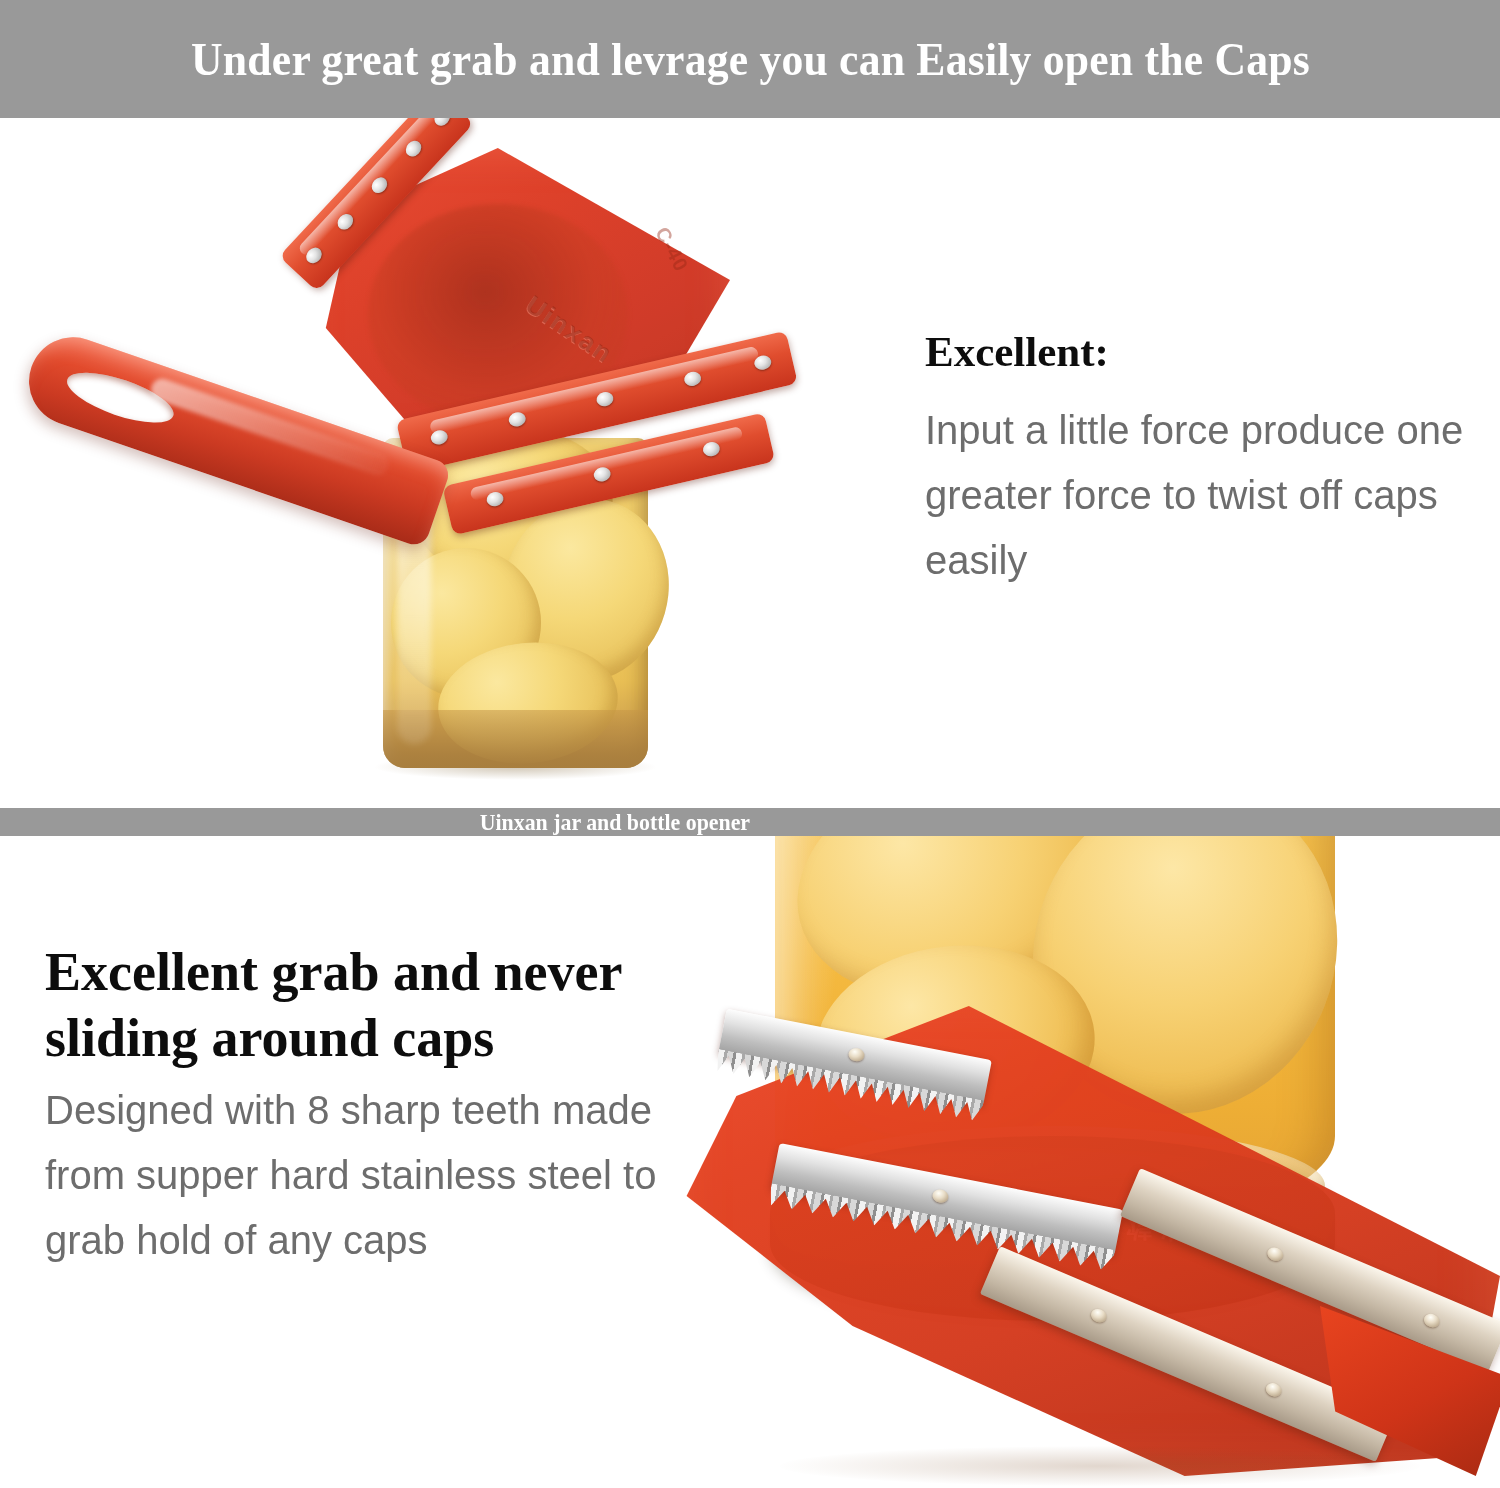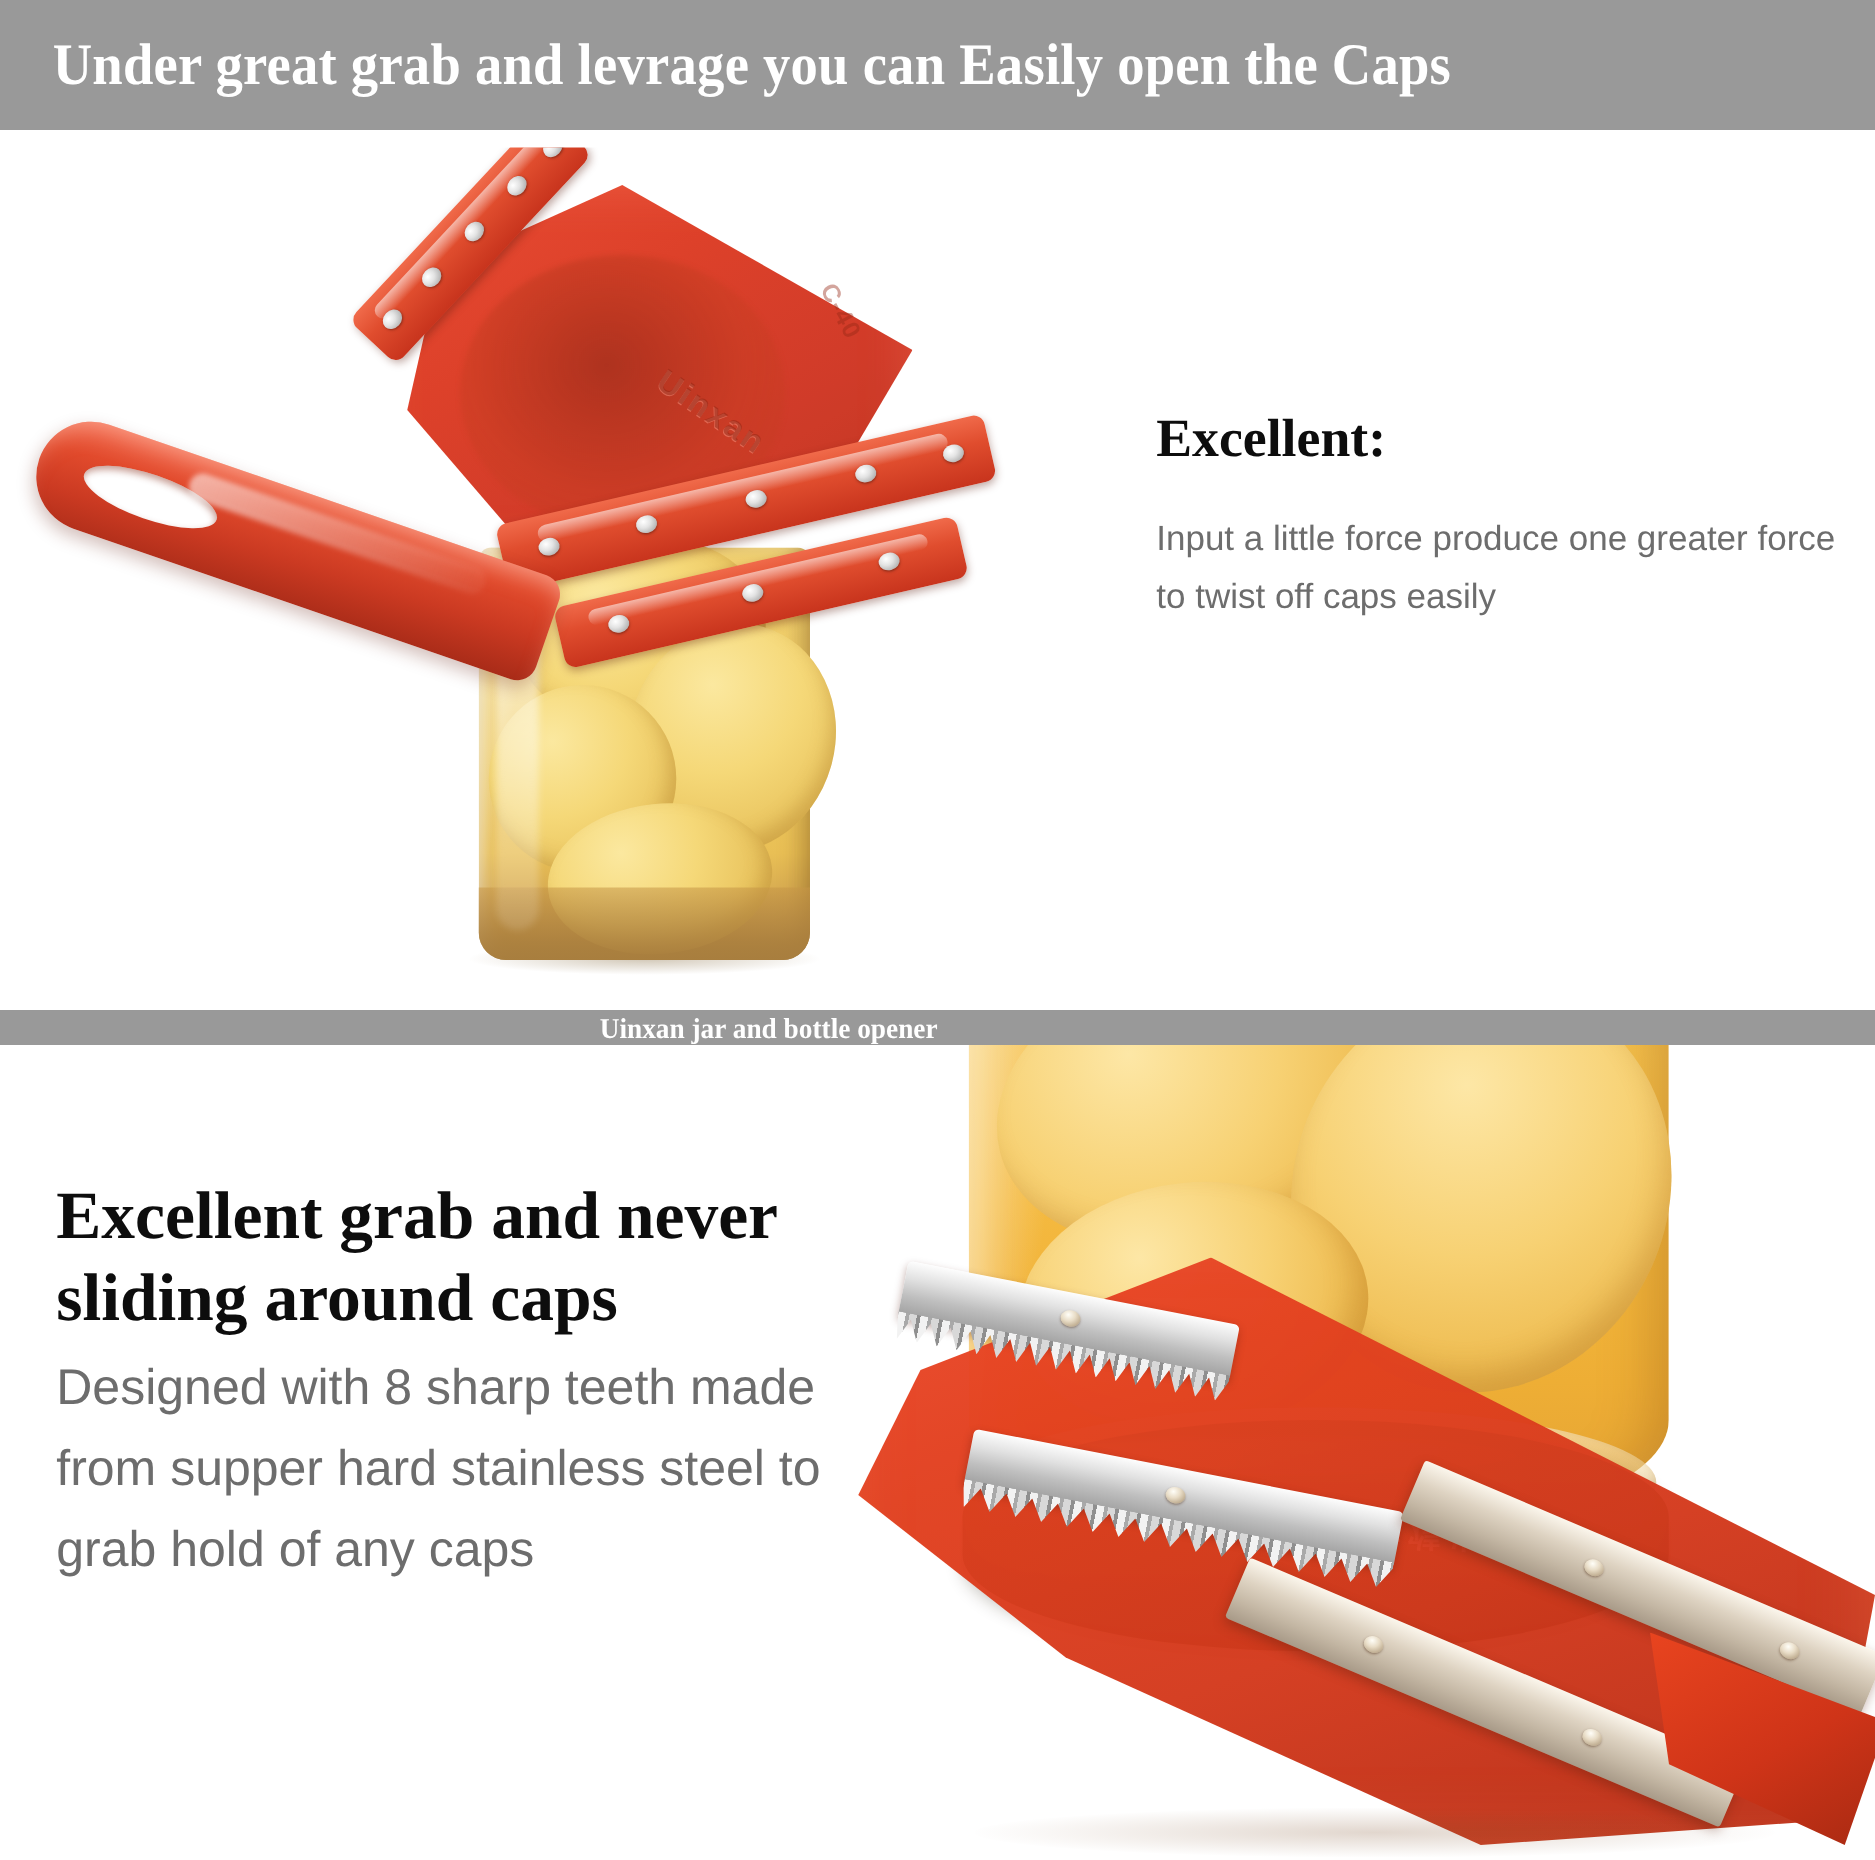--- a/index.html
+++ b/index.html
@@ -2,36 +2,36 @@
 <html><head>
 <meta charset="utf-8">
 <style>
   html,body{margin:0;padding:0;background:#fff;}
   body{width:1500px;height:1488px;position:relative;overflow:hidden;
        font-family:"Liberation Sans",sans-serif;}
 
   
   .banner{position:absolute;left:0;width:1500px;background:#999999;
           display:flex;align-items:center;}
-  #header-banner{top:0;height:104px;}
+  #header-banner{top:0;height:118px;justify-content:center;}
   #header-title{color:#ffffff;font-family:"Liberation Serif",serif;font-weight:700;
                 font-size:47px;letter-spacing:.2px;line-height:1;
                 transform:scaleX(.93);transform-origin:center;white-space:nowrap;}
   #caption-banner{top:808px;height:28px;}
   #caption-text{color:#ffffff;font-family:"Liberation Serif",serif;font-weight:700;
                 font-size:23px;line-height:1;white-space:nowrap;padding-left:505px;
                 transform:scaleX(.95);transform-origin:left center;}
 
   
   .feat-head{position:absolute;font-family:"Liberation Serif",serif;font-weight:700;
              color:#0d0d0d;line-height:1.22;}
   .feat-body{position:absolute;font-family:"Liberation Sans",sans-serif;
              color:#6d6d6d;line-height:1.63;font-weight:400;}
   #feature1-heading{left:925px;top:326px;font-size:43px;}
-  #feature1-body{left:925px;top:408px;font-size:28px;width:545px;}
+  #feature1-body{left:925px;top:398px;font-size:40px;width:545px;}
   #feature2-heading{left:45px;top:940px;font-size:54px;width:620px;}
   #feature2-body{left:45px;top:1078px;font-size:40px;width:670px;}
 
   
   .photo{position:absolute;overflow:hidden;background:#fff;}
   #photo-top{left:0;top:118px;width:900px;height:690px;}
   #photo-bottom{left:620px;top:836px;width:880px;height:652px;}
 
   
   

